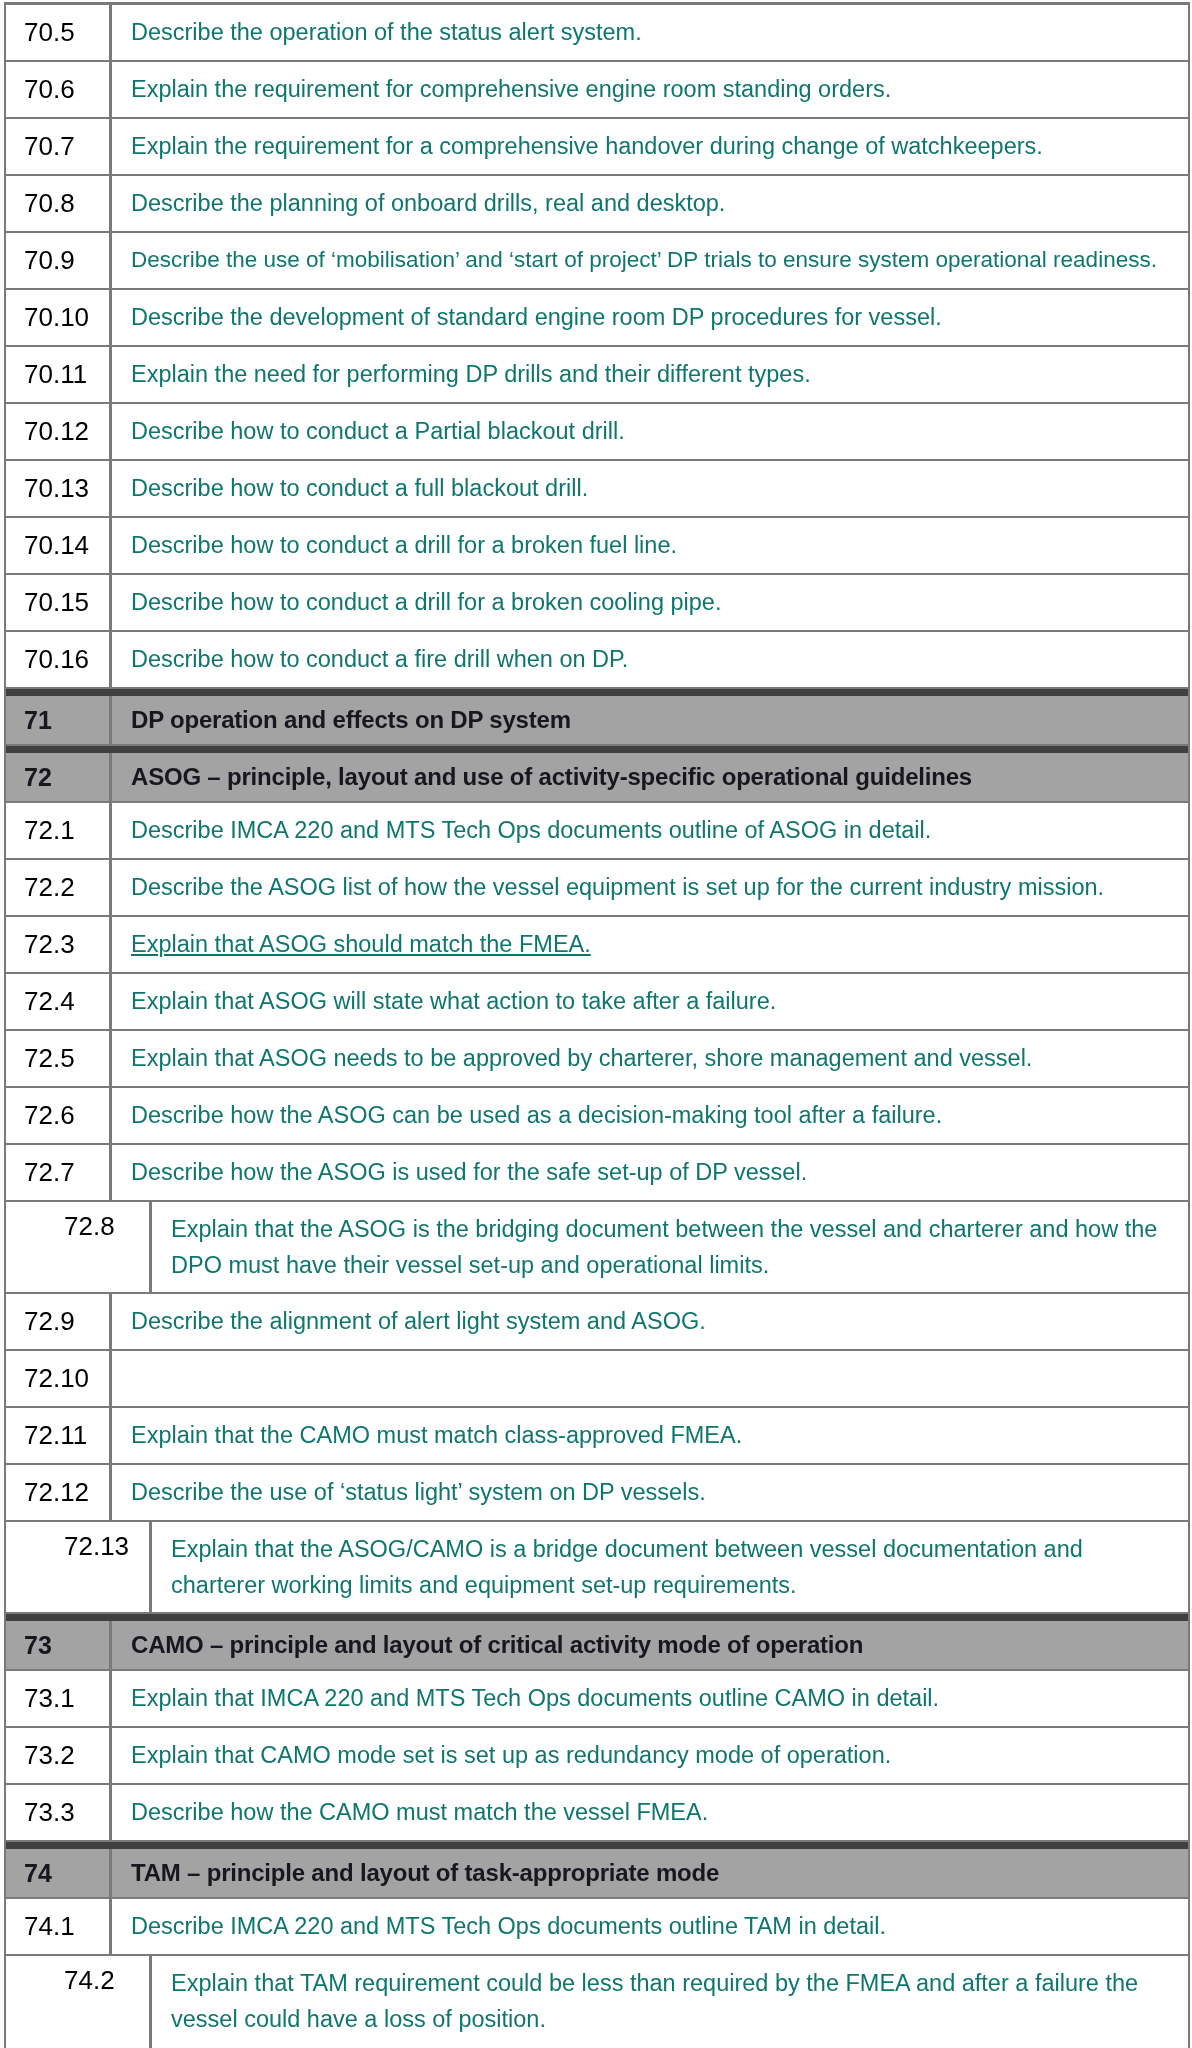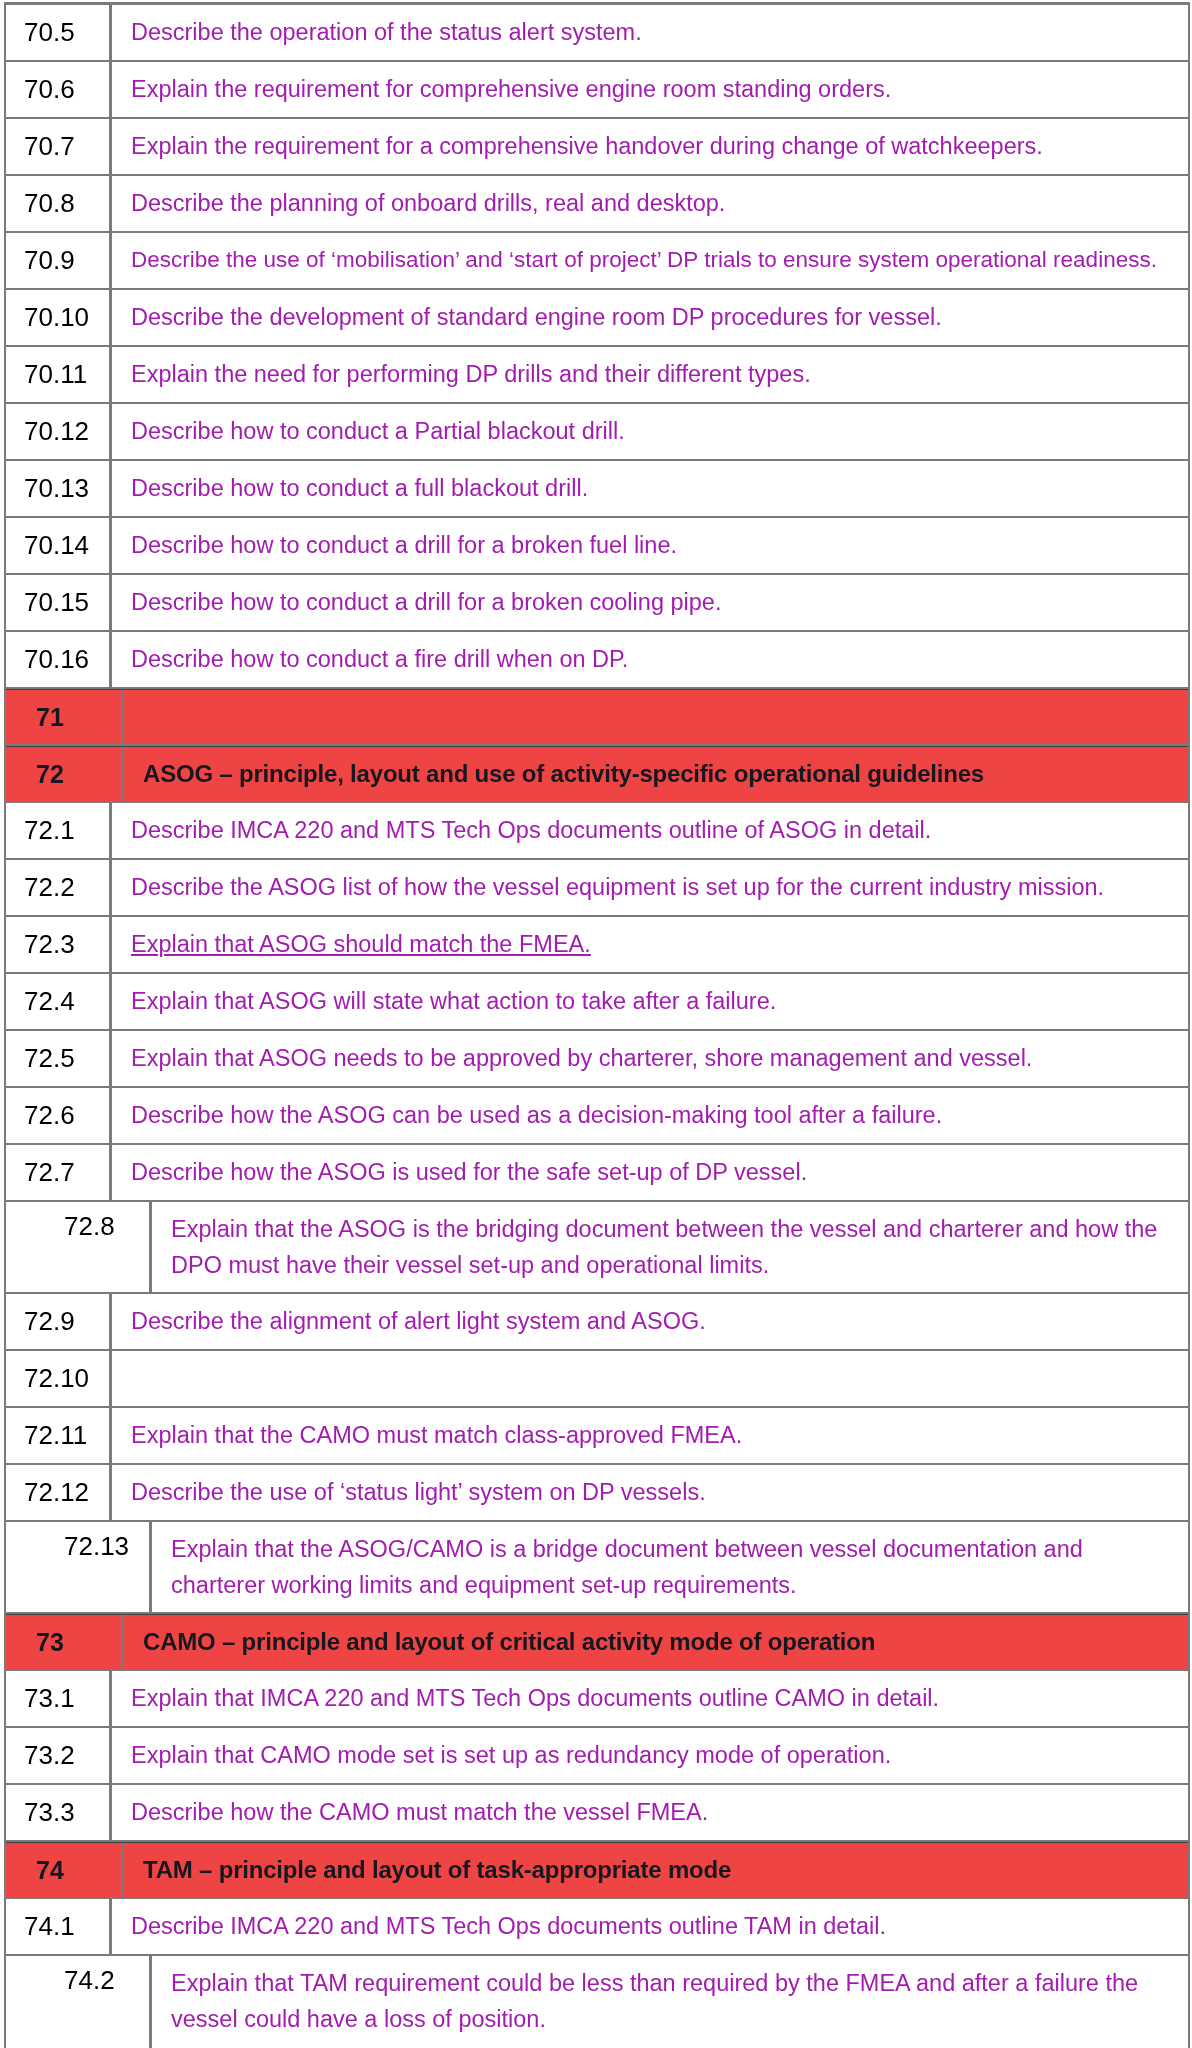--- a/index.html
+++ b/index.html
@@ -52,36 +52,35 @@
   .cell-desc {
     flex: 1 1 auto;
     min-width: 0;
     box-sizing: border-box;
     padding-left: 19px;
     padding-right: 14px;
     display: flex;
     align-items: center;
     font-size: 23.5px;
     line-height: 1.55;
-    color: #a21caf;
+    color: #0f766e;
   }
   .row.lines-2 .cell-num,
   .row.lines-2 .cell-desc {
     align-items: flex-start;
     padding-top: 9px;
   }
   .desc-text {
     display: block;
     width: 100%;
   }
   
   .row.section {
-    background: #ef4444;
-    border-top: 1px solid #404040;
-    padding-left: 12px;
+    background: #a3a3a3;
+    border-top: 7px solid #404040;
   }
   .row.section .cell-num {
     font-weight: bold;
     font-size: 25px;
     color: #17171f;
   }
   .row.section .cell-desc {
     font-weight: bold;
     font-size: 24px;
     color: #17171f;
@@ -172,20 +171,23 @@
 
   <div class="row item lines-1">
     <div class="cell-num">70.16</div>
     <div class="cell-desc">
       <span class="desc-text" style="white-space: nowrap;">Describe how to conduct a fire drill when on DP.</span>
     </div>
   </div>
 
   <div class="row section lines-1">
     <div class="cell-num">71</div>
+    <div class="cell-desc">
+      <span class="desc-text" style="white-space: nowrap;">DP operation and effects on DP system</span>
+    </div>
   </div>
 
   <div class="row section lines-1">
     <div class="cell-num">72</div>
     <div class="cell-desc">
       <span class="desc-text" style="white-space: nowrap;">ASOG – principle, layout and use of activity-specific operational guidelines</span>
     </div>
   </div>
 
   <div class="row item lines-1">

